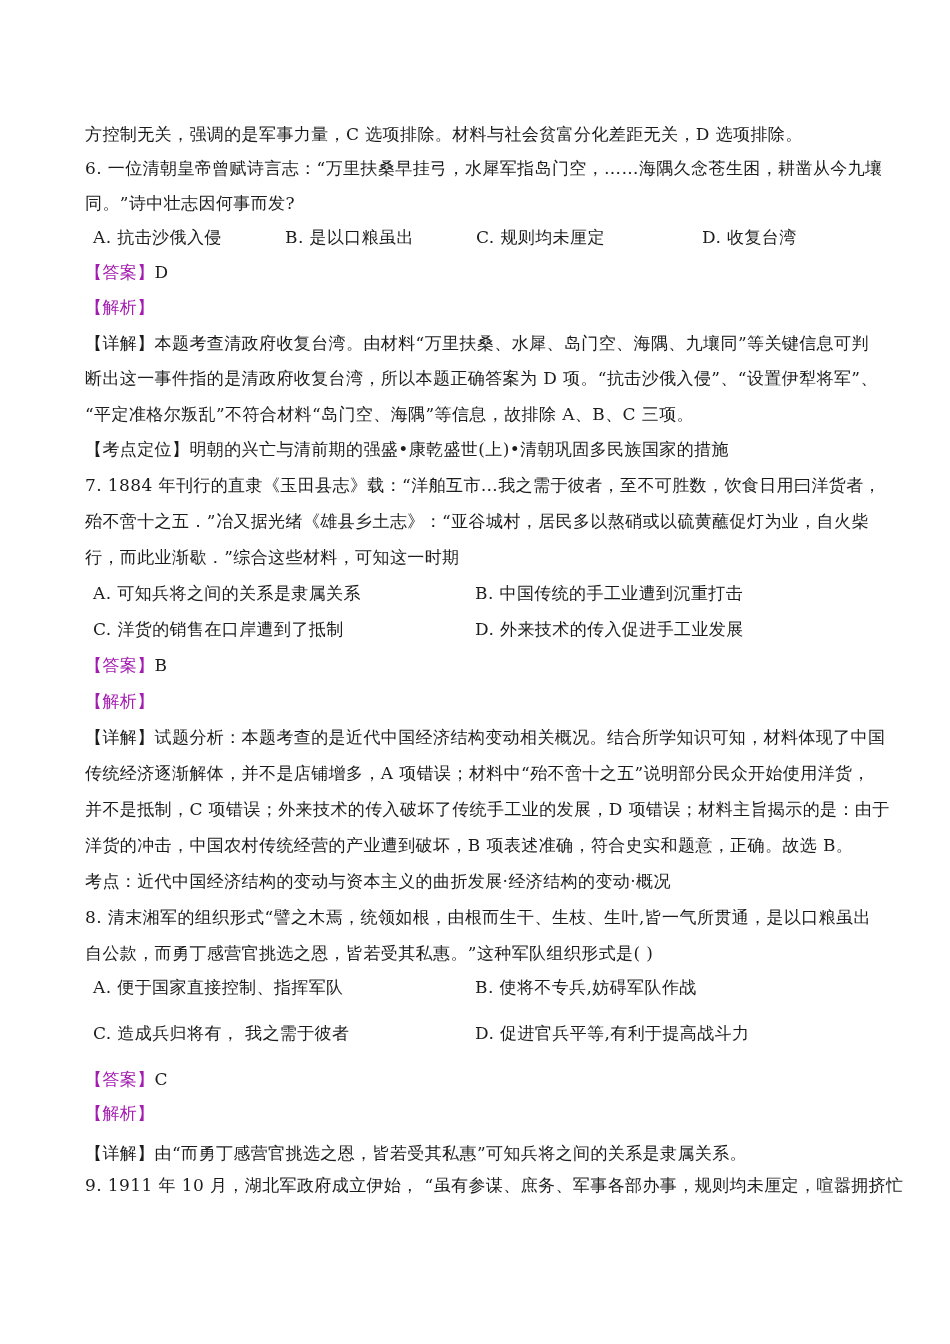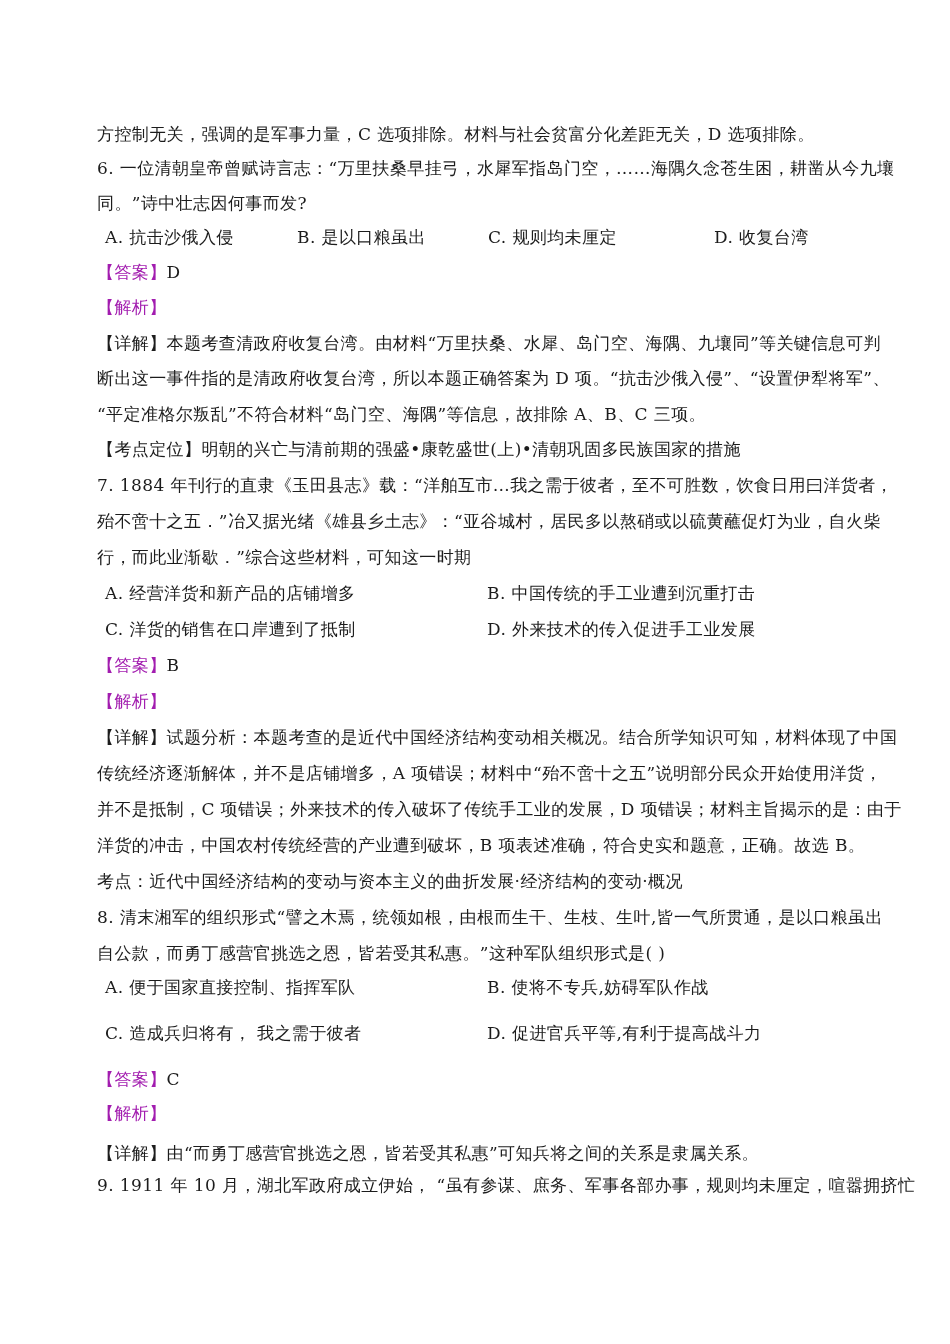--- a/index.html
+++ b/index.html
@@ -1,20 +1,20 @@
 <!DOCTYPE html>
 <html><head>
 <meta charset="utf-8">
 <style>
   html,body{margin:0;padding:0;background:#ffffff;}
   body{width:950px;height:1344px;position:relative;overflow:hidden;
        font-family:"DejaVu Serif","Liberation Serif",serif;}
   .page{position:absolute;left:0;top:0;width:950px;height:1344px;background:#ffffff;}
   .line{position:absolute;left:85px;width:800px;font-size:17px;line-height:24px;
-        color:#1c1c1c;white-space:nowrap;letter-spacing:0.4px;margin-left:12px;}
+        color:#1c1c1c;white-space:nowrap;letter-spacing:0.4px;}
   .blue{color:#a21caf;}
   .opt{position:absolute;top:0;white-space:nowrap;}
   .o0{left:8px;} .o1{left:200px;} .o2{left:391px;} .o3{left:590px;margin-left:27px;}
   .col2{left:390px;}
 </style>
 </head>
 <body>
 
 <div class="page">
 
@@ -36,21 +36,21 @@
   </div>
   <div class="line" style="top:331px">【详解】本题考查清政府收复台湾。由材料“万里扶桑、水犀、岛门空、海隅、九壤同”等关键信息可判</div>
   <div class="line" style="top:402px">“平定准格尔叛乱”不符合材料“岛门空、海隅”等信息，故排除 A、B、C 三项。</div>
   <div class="line" style="top:366px">断出这一事件指的是清政府收复台湾，所以本题正确答案为 D 项。“抗击沙俄入侵”、“设置伊犁将军”、</div>
   <div class="line" style="top:437px">【考点定位】明朝的兴亡与清前期的强盛•康乾盛世(上)•清朝巩固多民族国家的措施</div>
 
   <div class="line" style="top:473px">7. 1884 年刊行的直隶《玉田县志》载：“洋舶互市…我之需于彼者，至不可胜数，饮食日用曰洋货者，</div>
   <div class="line" style="top:509px">殆不啻十之五．”冶又据光绪《雄县乡土志》：“亚谷城村，居民多以熬硝或以硫黄蘸促灯为业，自火柴</div>
   <div class="line" style="top:545px">行，而此业渐歇．”综合这些材料，可知这一时期</div>
   <div class="line" style="top:581px">
-    <span class="opt o0">A. 经营洋货和新产品的店铺增多</span>
+    <span class="opt o0">A. 可知兵将之间的关系是隶属关系</span>
     <span class="opt col2">B. 中国传统的手工业遭到沉重打击</span>
   </div>
   <div class="line" style="top:617px">
     <span class="opt o0">C. 洋货的销售在口岸遭到了抵制</span>
     <span class="opt col2">D. 外来技术的传入促进手工业发展</span>
   </div>
   <div class="line" style="top:653px">
     <span class="blue">【答案】</span><span>B</span>
   </div>
   <div class="line" style="top:689px">

